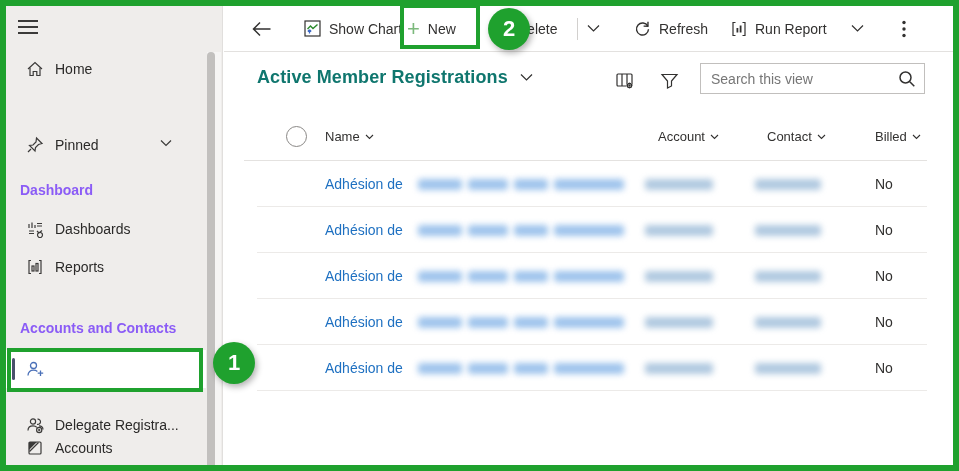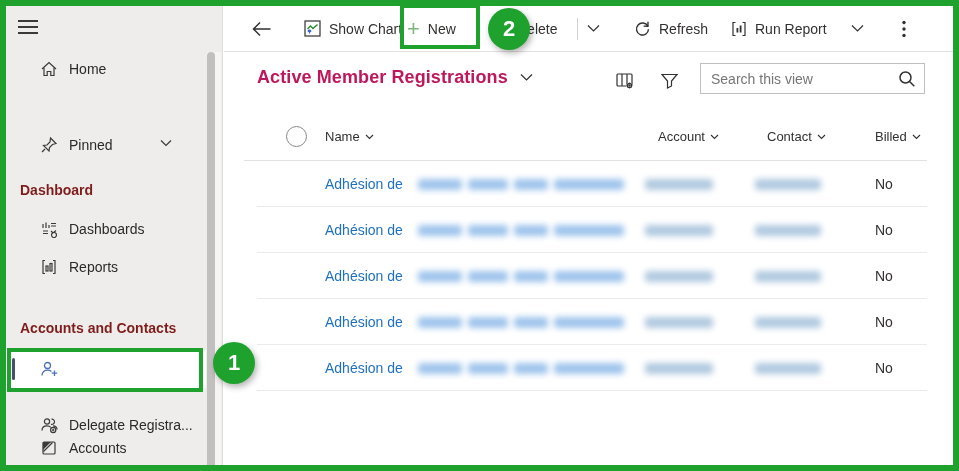--- a/index.html
+++ b/index.html
@@ -12,43 +12,43 @@
   
   .sidebar{
     position:absolute; left:0; top:0; width:217px; height:100%;
     background:#efedeb; border-right:1px solid #e1dfdd;
   }
   .hamburger{ position:absolute; left:12px; top:12px; width:22px; height:18px; cursor:pointer; }
   .hamburger span{ position:absolute; left:0; width:20px; height:2px; background:#3b3a39; }
   .hamburger span:nth-child(1){ top:2px; } .hamburger span:nth-child(2){ top:8px; } .hamburger span:nth-child(3){ top:14px; }
   .nav-item{
     position:absolute; left:0; width:200px; height:38px;
-    display:flex; align-items:center; padding-left:33px; gap:10px; cursor:pointer;
+    display:flex; align-items:center; padding-left:19px; gap:10px; cursor:pointer;
     color:#2b2a29;
   }
   .nav-item .ico{ width:20px; height:20px; display:flex; align-items:center; justify-content:center; flex:0 0 20px; }
   .nav-item .chev{ position:absolute; right:34px; top:13px; }
   .nav-section{
     position:absolute; left:14px; height:36px; display:flex; align-items:center;
-    font-weight:bold; color:#7f1d1d;
+    font-weight:bold; color:#8b5cf6;
   }
   .nav-selected{ background:#ffffff; }
   .sel-bar{ position:absolute; left:6px; top:8px; width:3px; height:22px; background:#49506b; border-radius:2px; }
   .sb-scroll-track{ position:absolute; right:1px; top:46px; bottom:0; width:14px; background:#f6f5f4; }
   .sb-scroll-thumb{ position:absolute; right:7px; top:46px; bottom:0; width:8px; background:#c2c0be; border-radius:4px 4px 0 0; }
   
   .main{ position:absolute; left:218px; top:0; right:0; height:100%; background:#fff; }
   .toolbar{ position:absolute; left:0; top:0; right:0; height:46px; border-bottom:1px solid #e3e1df; background:#fff; }
   .tb-item{ position:absolute; top:0; height:45px; display:flex; align-items:center; gap:8px; cursor:pointer; white-space:nowrap; color:#323130; }
   .tb-divider{ position:absolute; top:12px; width:1px; height:22px; background:#d2d0ce; }
   .plus{ font-size:22px; color:#7cb97c; font-weight:400; line-height:1; }
   
   .titlebar{ position:absolute; left:0; top:46px; right:0; height:56px; background:#fff; }
   .view-title{ position:absolute; left:33px; top:15px; display:flex; align-items:center; gap:12px; cursor:pointer; }
-  .view-title h1{ font-size:18px; font-weight:bold; color:#be185d; letter-spacing:.1px; }
+  .view-title h1{ font-size:18px; font-weight:bold; color:#0f766e; letter-spacing:.1px; }
   .icon-btn{ position:absolute; top:16px; width:26px; height:26px; display:flex; align-items:center; justify-content:center; cursor:pointer; }
   .searchbox{
     position:absolute; left:476px; top:11px; width:225px; height:31px;
     border:1px solid #c1bfbd; background:#fff; display:flex; align-items:center; padding:0 8px 0 10px;
   }
   .searchbox input{ border:none; outline:none; flex:1; font-size:14px; font-family:"Liberation Sans",sans-serif; color:#323130; background:transparent; }
   .searchbox input::placeholder{ color:#767676; }
   
   .grid-header{
     position:absolute; left:20px; top:106px; width:683px; height:49px;

